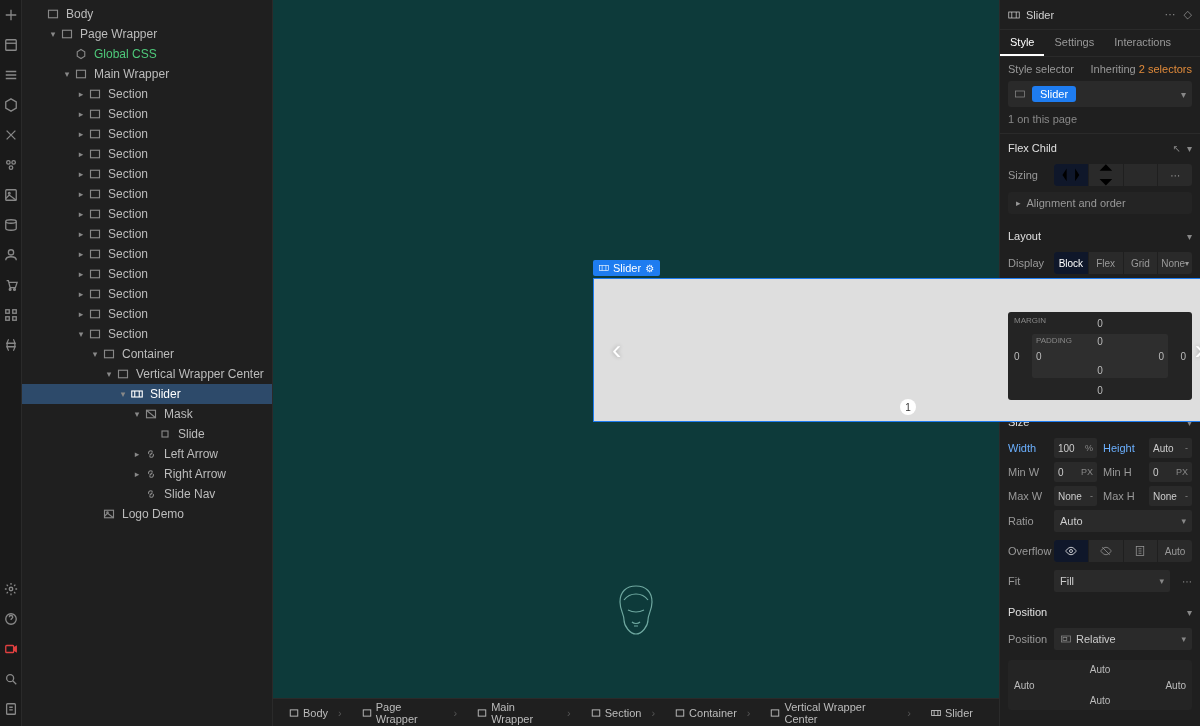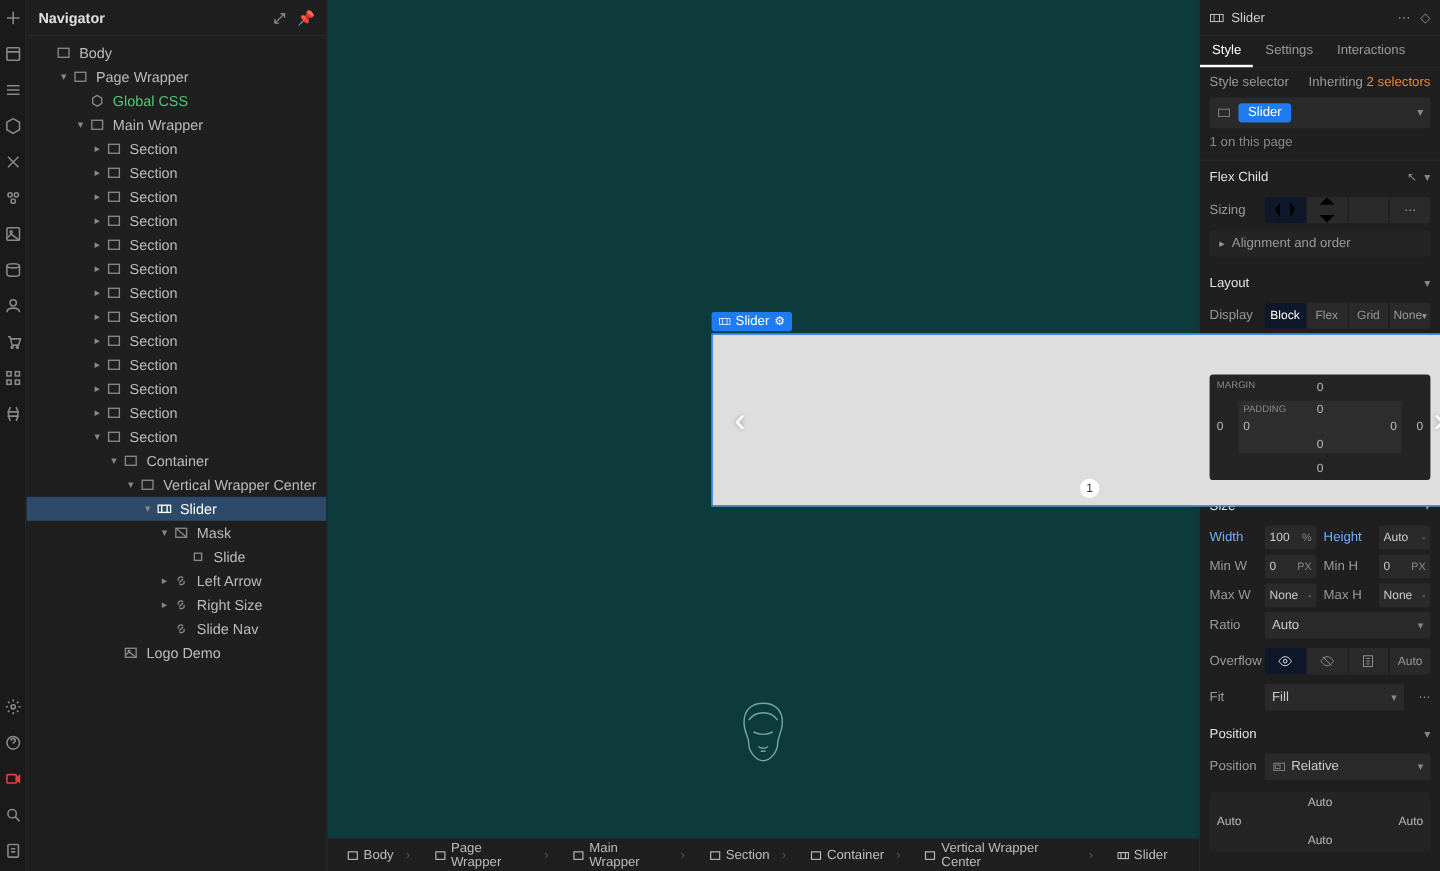--- a/index.html
+++ b/index.html
@@ -205,26 +205,20 @@
     <div class="rail-icon">
         <svg viewBox="0 0 16 16">
           <rect x="3" y="2" width="10" height="12" rx="1"></rect>
           <path d="M6 6h4M6 9h4"></path>
         </svg>
       </div>
   </div>
 </div>
 
 <div class="navigator">
-  <div class="nav-header">
-    <span>Navigator</span>
-    <span class="spacer"></span>
-    <span class="nav-header-icon">⤢</span>
-    <span class="nav-header-icon">📌</span>
-  </div>
   <div class="nav-tree" id="nav-tree">
       <div class="tree-row">
         <span class="tree-indent" style="width:12px"></span>
     <span class="tree-chevron"></span>
     <span class="tree-icon">
           <svg width="12" height="12" viewBox="0 0 16 16" stroke="currentColor" fill="none" stroke-width="1.5">
             <rect x="2" y="3" width="12" height="10"></rect>
           </svg>
         </span>
     <span>Body</span>
@@ -452,21 +446,21 @@
     <span>Left Arrow</span>
       </div>
       <div class="tree-row">
         <span class="tree-indent" style="width:110px"></span>
     <span class="tree-chevron">▸</span>
     <span class="tree-icon">
           <svg width="12" height="12" viewBox="0 0 16 16" stroke="currentColor" fill="none" stroke-width="1.5">
             <path d="M6 10l4-4M5 8a3 3 0 014-4l1 1M11 8a3 3 0 01-4 4l-1-1"></path>
           </svg>
         </span>
-    <span>Right Size</span>
+    <span>Right Arrow</span>
       </div>
       <div class="tree-row">
         <span class="tree-indent" style="width:110px"></span>
     <span class="tree-chevron"></span>
     <span class="tree-icon">
           <svg width="12" height="12" viewBox="0 0 16 16" stroke="currentColor" fill="none" stroke-width="1.5">
             <path d="M6 10l4-4M5 8a3 3 0 014-4l1 1M11 8a3 3 0 01-4 4l-1-1"></path>
           </svg>
         </span>
     <span>Slide Nav</span>

